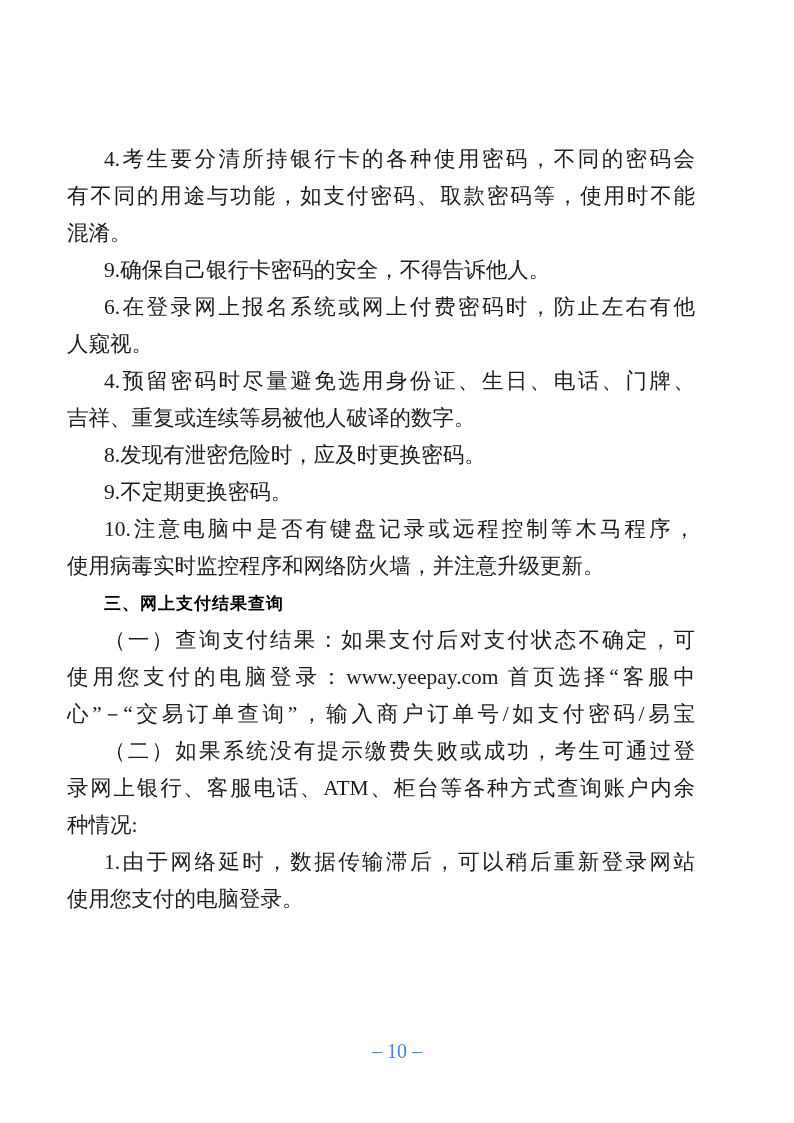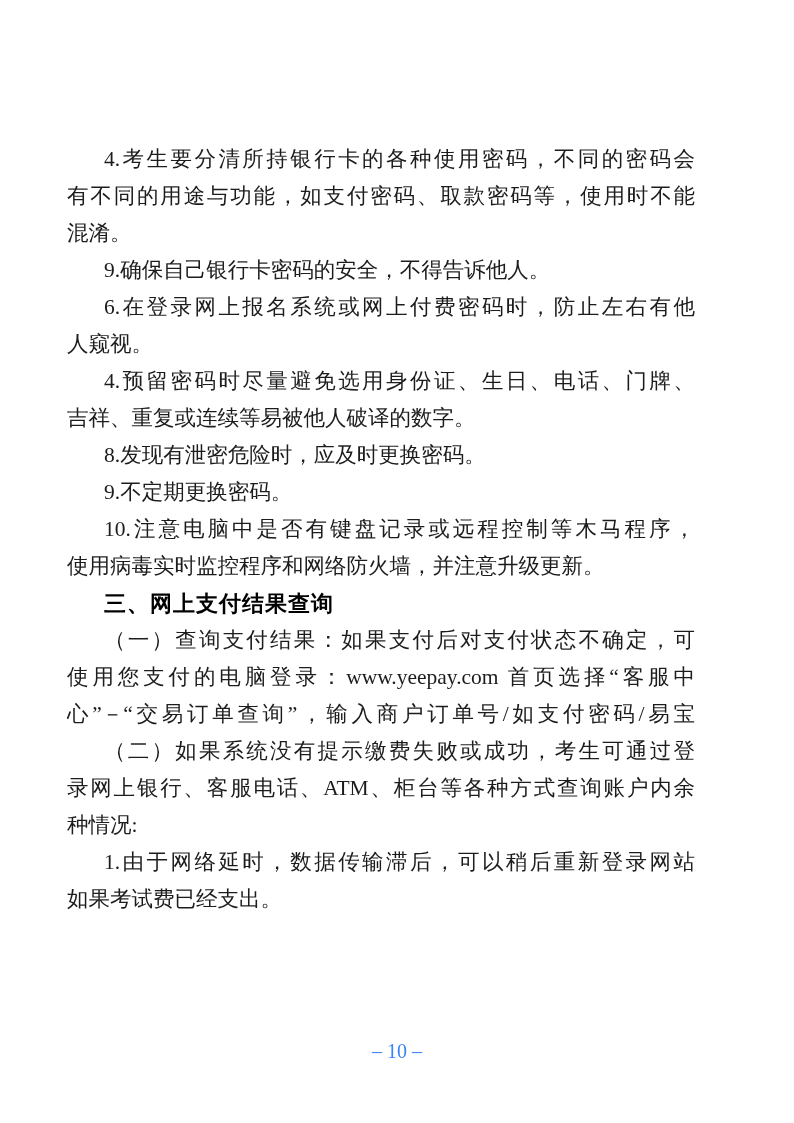--- a/index.html
+++ b/index.html
@@ -31,21 +31,21 @@
   }
   .line.full {
     text-align-last: justify;
   }
   .line.indent {
     text-indent: 37px;
   }
   .line.heading {
     font-family: "Liberation Sans", "DejaVu Sans", sans-serif;
     font-weight: 700;
-    font-size: 22px;
+    font-size: 17px;
     letter-spacing: 1px;
     color: #000000;
     text-align: left;
     text-align-last: left;
   }
   .footer {
     position: absolute;
     left: 0;
     right: 0;
     top: 1040px;
@@ -73,16 +73,16 @@
     <div class="line indent full">10.注意电脑中是否有键盘记录或远程控制等木马程序，</div>
     <div class="line">使用病毒实时监控程序和网络防火墙，并注意升级更新。</div>
     <div class="line heading indent">三、网上支付结果查询</div>
     <div class="line indent full">（一）查询支付结果：如果支付后对支付状态不确定，可</div>
     <div class="line full">使用您支付的电脑登录：www.yeepay.com 首页选择“客服中</div>
     <div class="line full">心”－“交易订单查询”，输入商户订单号/如支付密码/易宝</div>
     <div class="line indent full">（二）如果系统没有提示缴费失败或成功，考生可通过登</div>
     <div class="line full">录网上银行、客服电话、ATM、柜台等各种方式查询账户内余</div>
     <div class="line">种情况:</div>
     <div class="line indent full">1.由于网络延时，数据传输滞后，可以稍后重新登录网站</div>
-    <div class="line">如果考试费已经支出。</div>
+    <div class="line">使用您支付的电脑登录。</div>
   </div>
   <div class="footer">– 10 –</div>
 </div>
 
 </body></html>

